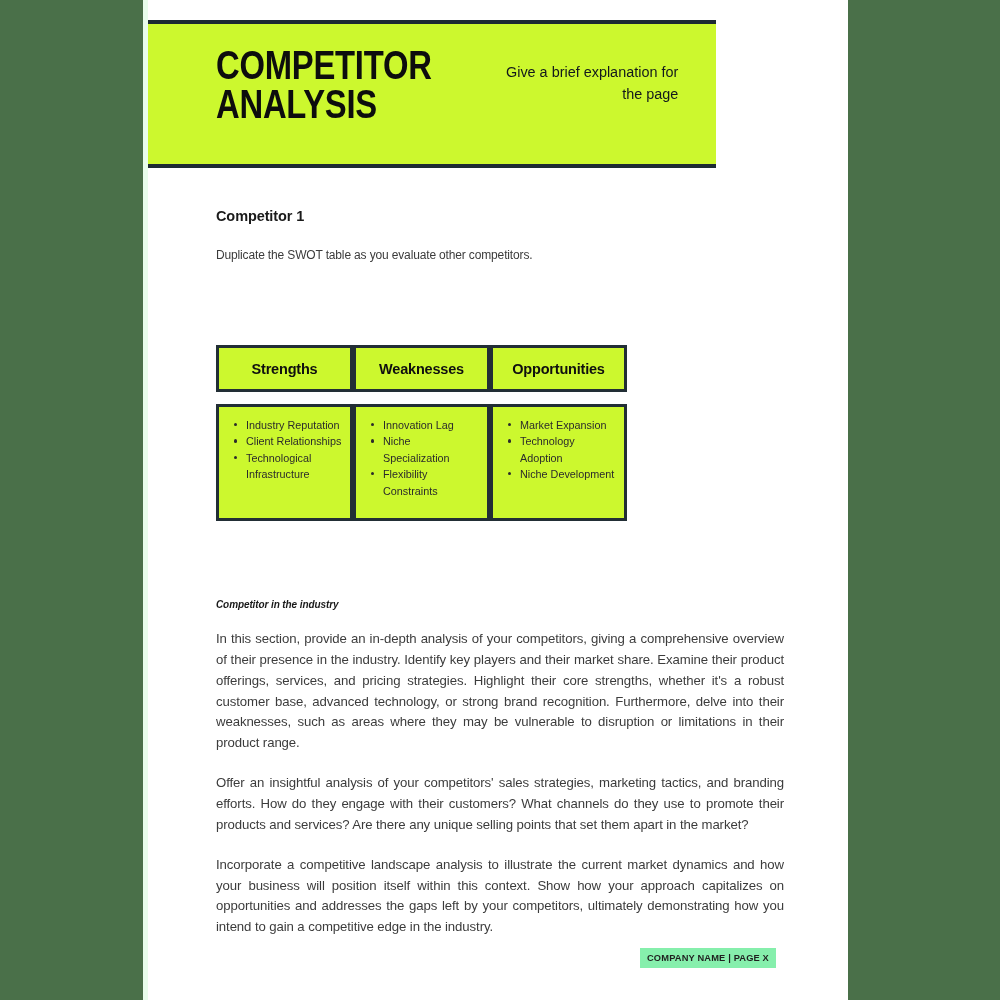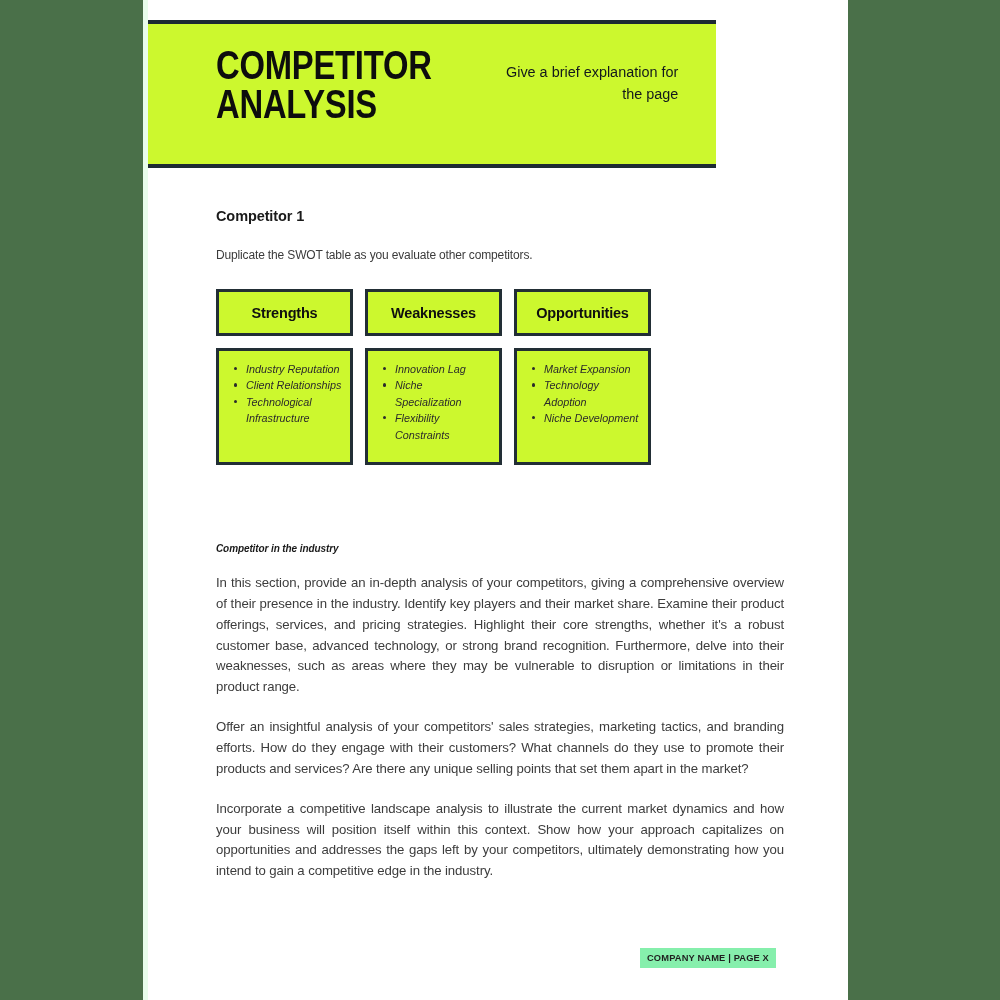--- a/index.html
+++ b/index.html
@@ -96,22 +96,21 @@
   .lead-text {
     font-size: 12px;
     color: #3b3b3b;
     margin-top: 24px;
     letter-spacing: -0.15px;
   }
 
   
   #swot {
     display: flex;
-    gap: 12px;
-    margin-top: 27px;
+    margin-top: 83px;
   }
 
   .swot-col {
     width: 137px;
     display: flex;
     flex-direction: column;
   }
 
   .swot-head {
     height: 47px;
@@ -125,21 +124,20 @@
     color: #0f0f0f;
     letter-spacing: -0.2px;
   }
 
   .swot-body {
     margin-top: 12px;
     min-height: 117px;
     background: #ccf82e;
     border: 3px solid #222e35;
     padding: 10px 8px 10px 10px;
-    font-style: italic;
   }
 
   .swot-body ul {
     list-style: none;
   }
 
   .swot-body li {
     position: relative;
     padding-left: 17px;
     font-size: 10.8px;

